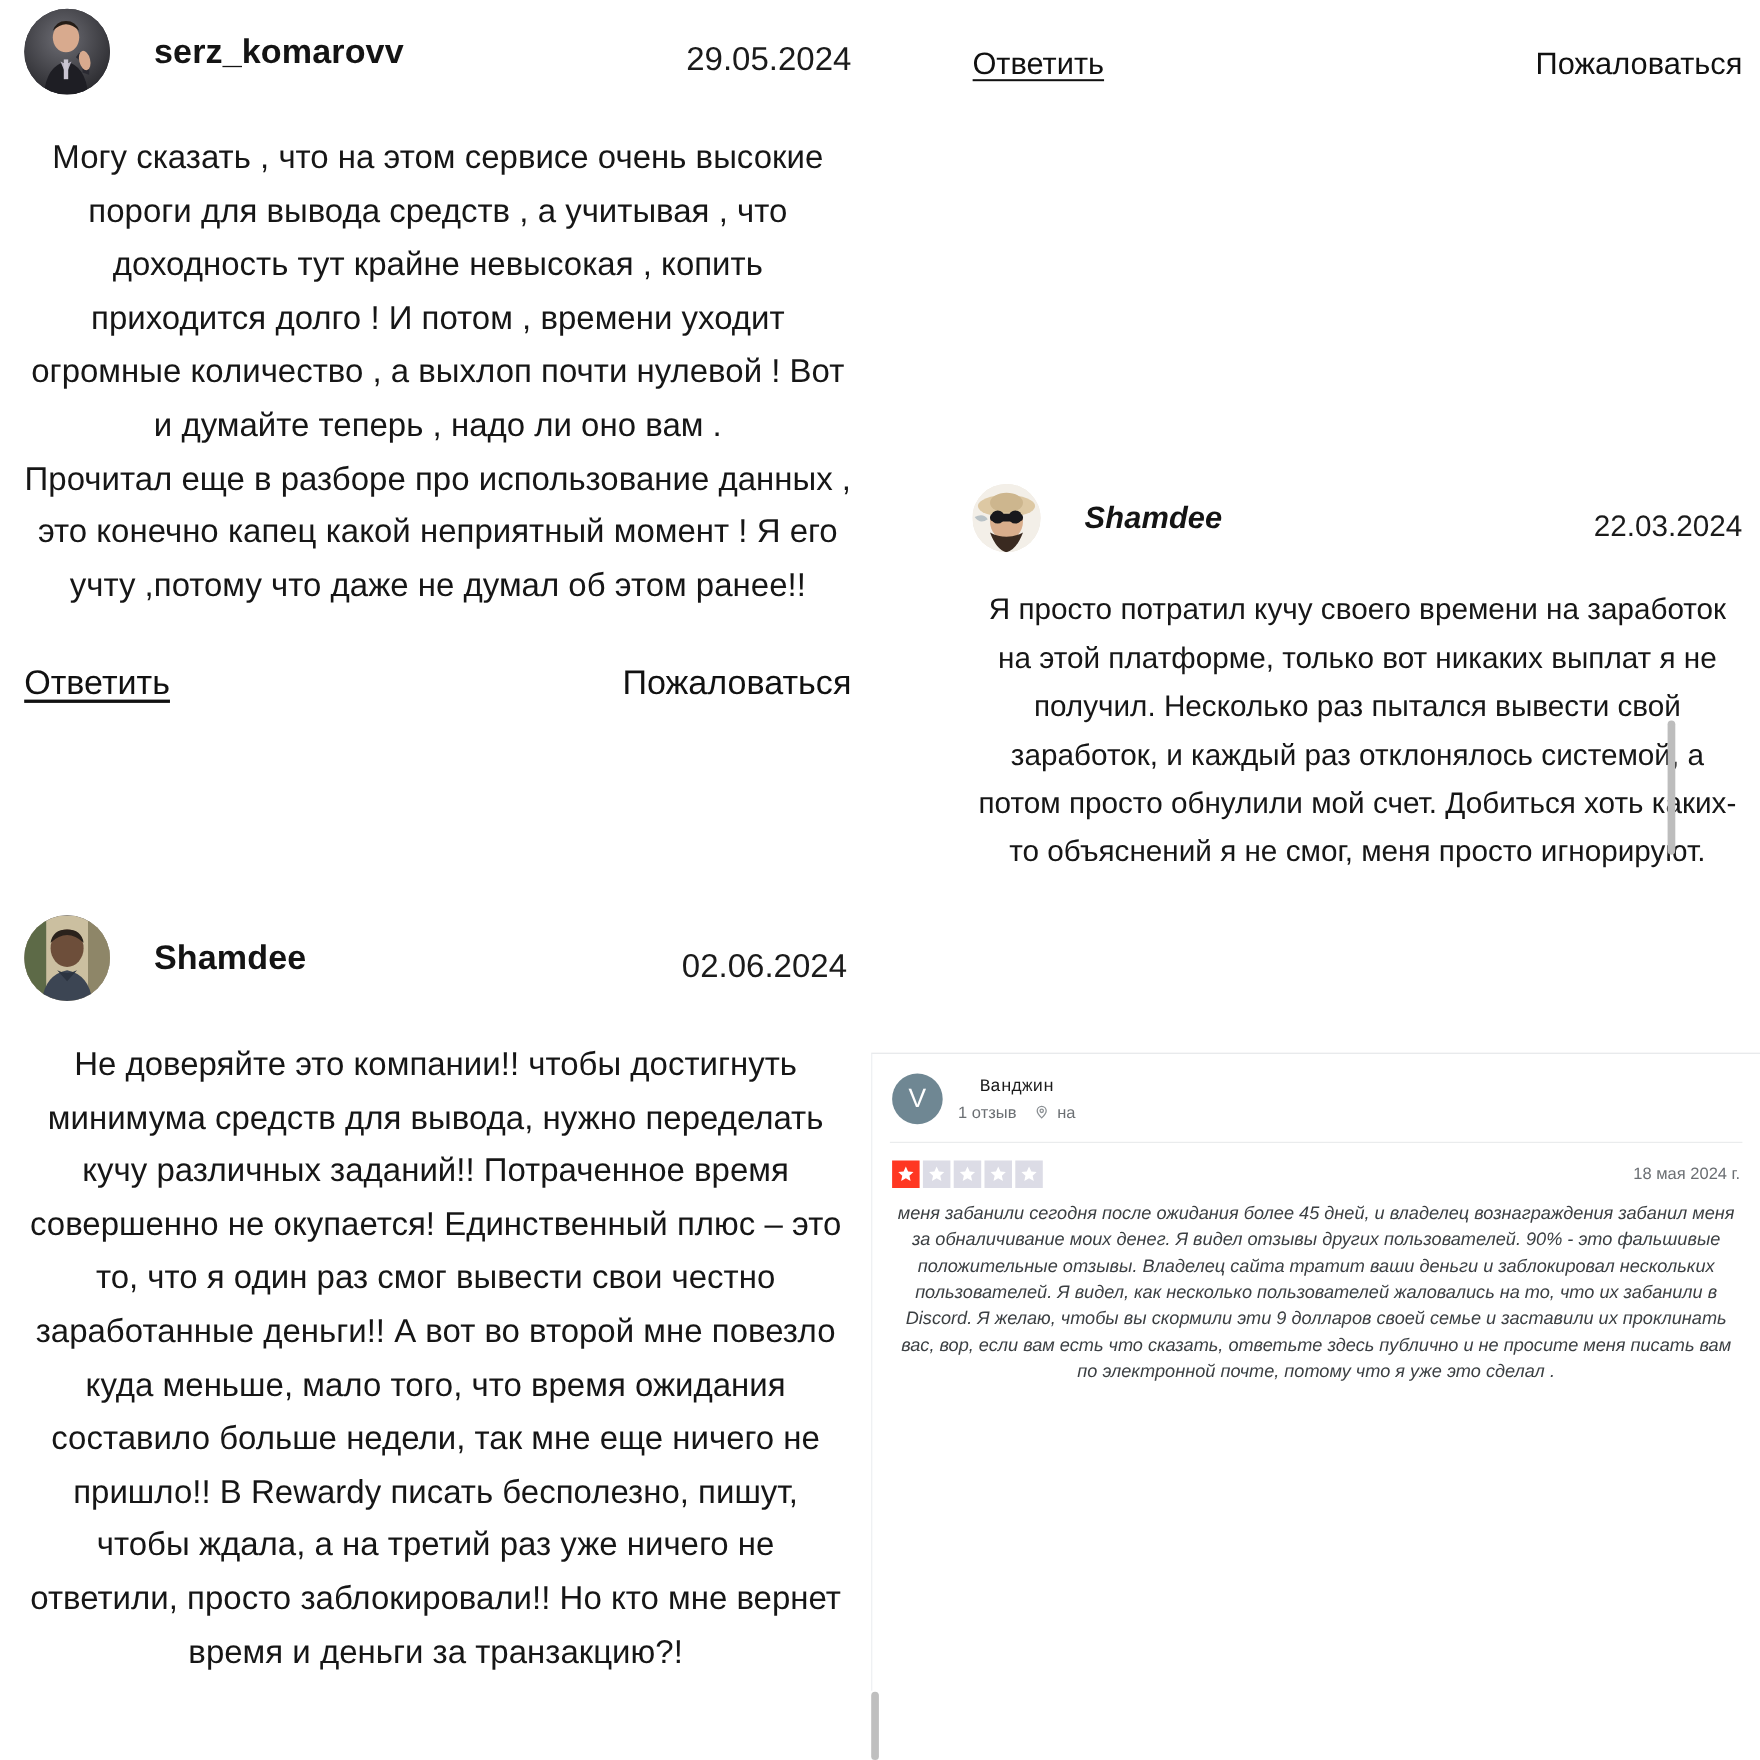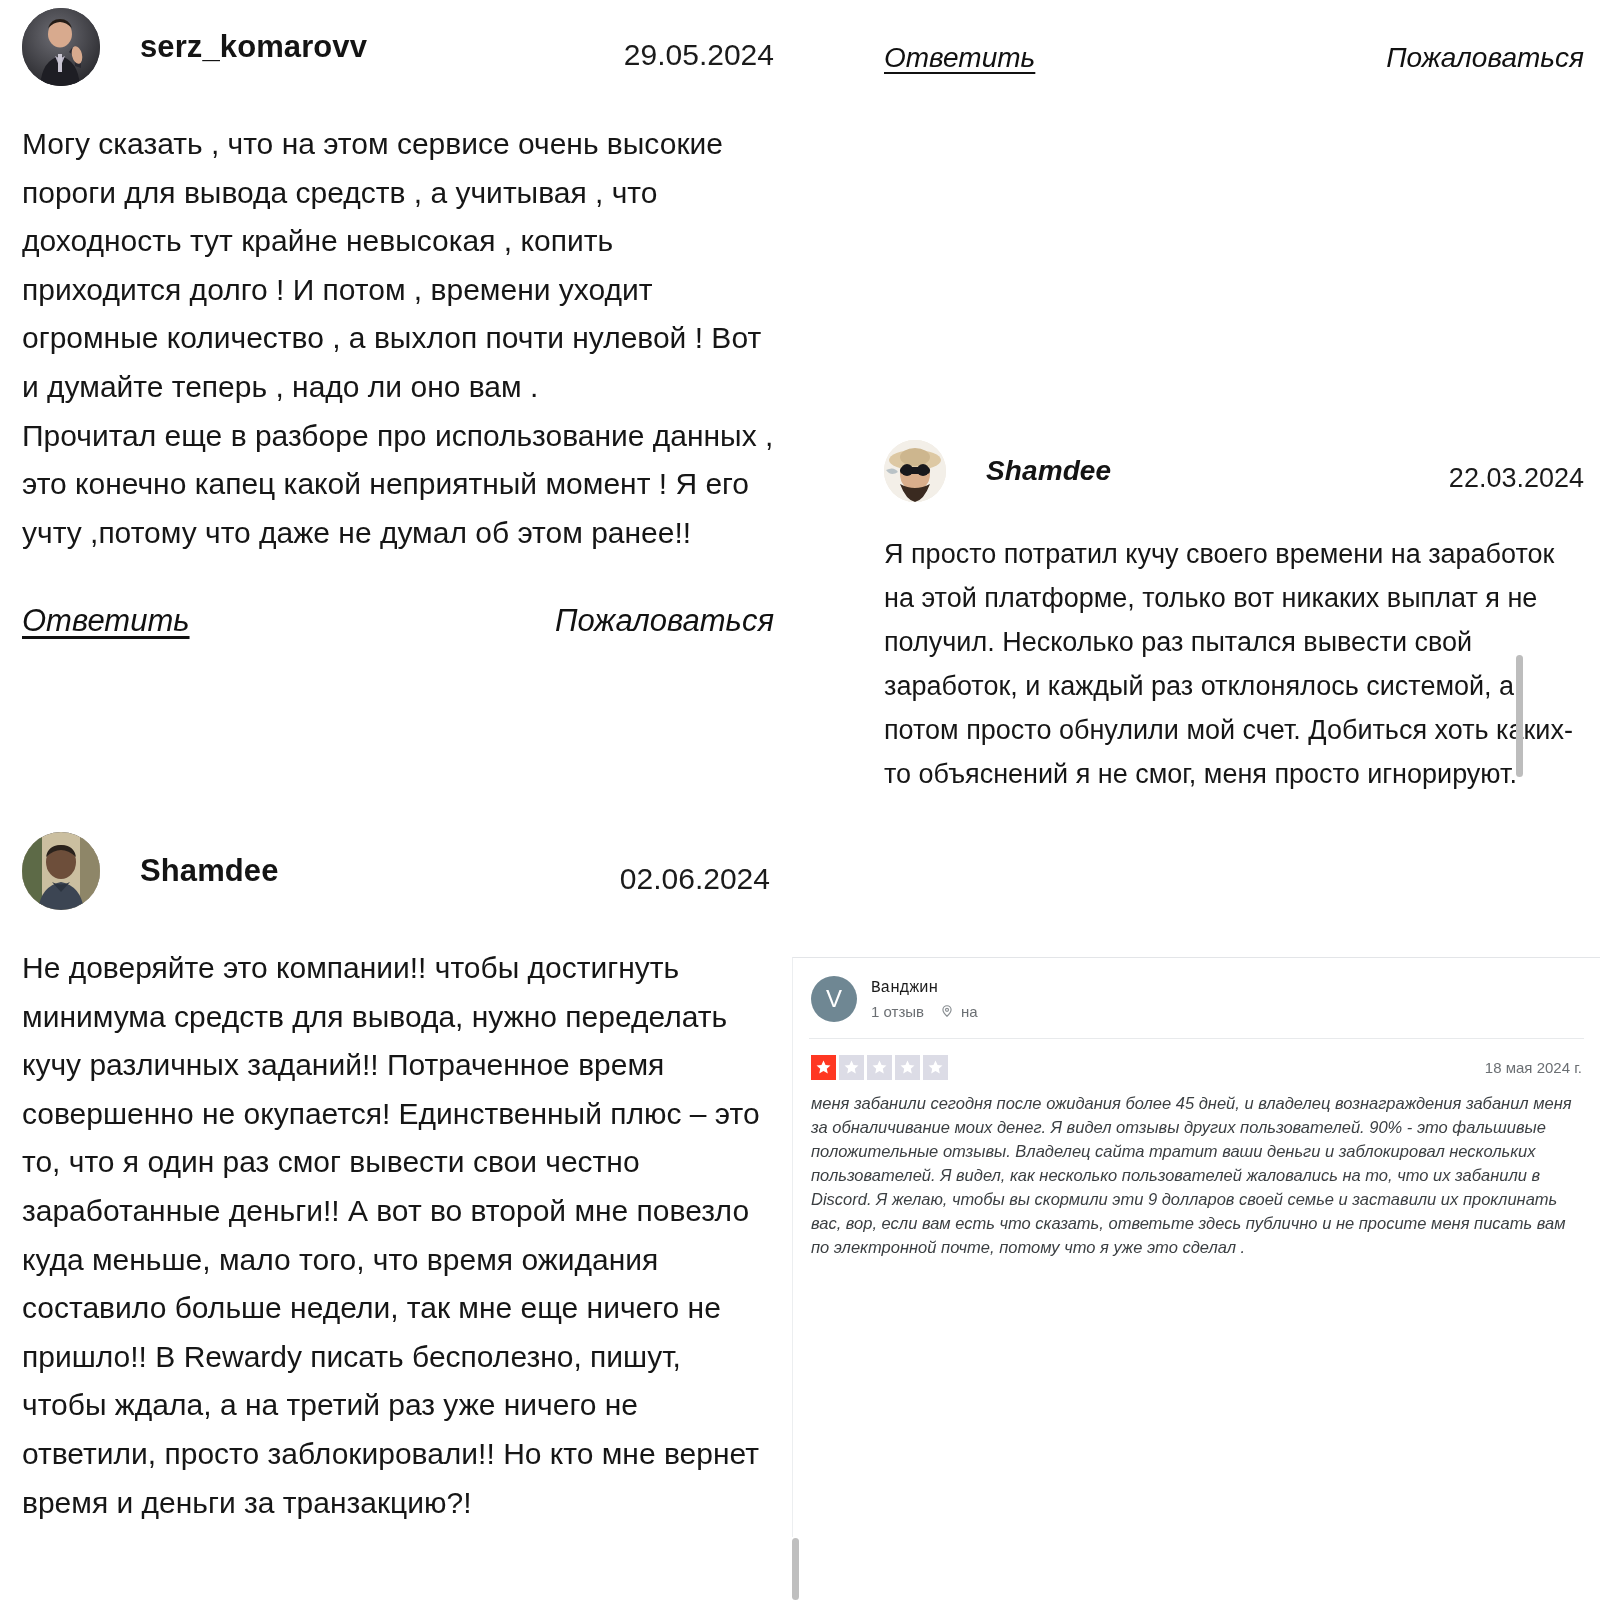--- a/index.html
+++ b/index.html
@@ -8,20 +8,21 @@
     height: 1600px;
     background: #ffffff;
     font-family: "Liberation Sans", sans-serif;
     overflow: hidden;
   }
   #root {
     position: relative;
     width: 1268px;
     height: 1600px;
     background: #ffffff;
+    text-align: center;
   }
 
   
   .rv { position: absolute; }
   .rv-head {
     display: flex;
     align-items: center;
     width: 100%;
   }
   .rv-avatar {
@@ -53,21 +54,20 @@
     font-size: 30px;
     line-height: 1.62;
     color: #161616;
     margin-top: 34px;
     white-space: pre-line;
   }
   .rv-actions {
     display: flex;
     align-items: center;
     margin-top: 46px;
-    font-style: italic;
   }
   .rv-reply {
     font-size: 31px;
     color: #111111;
     text-decoration: underline;
     text-underline-offset: 5px;
     cursor: pointer;
   }
   .rv-report {
     margin-left: auto;

